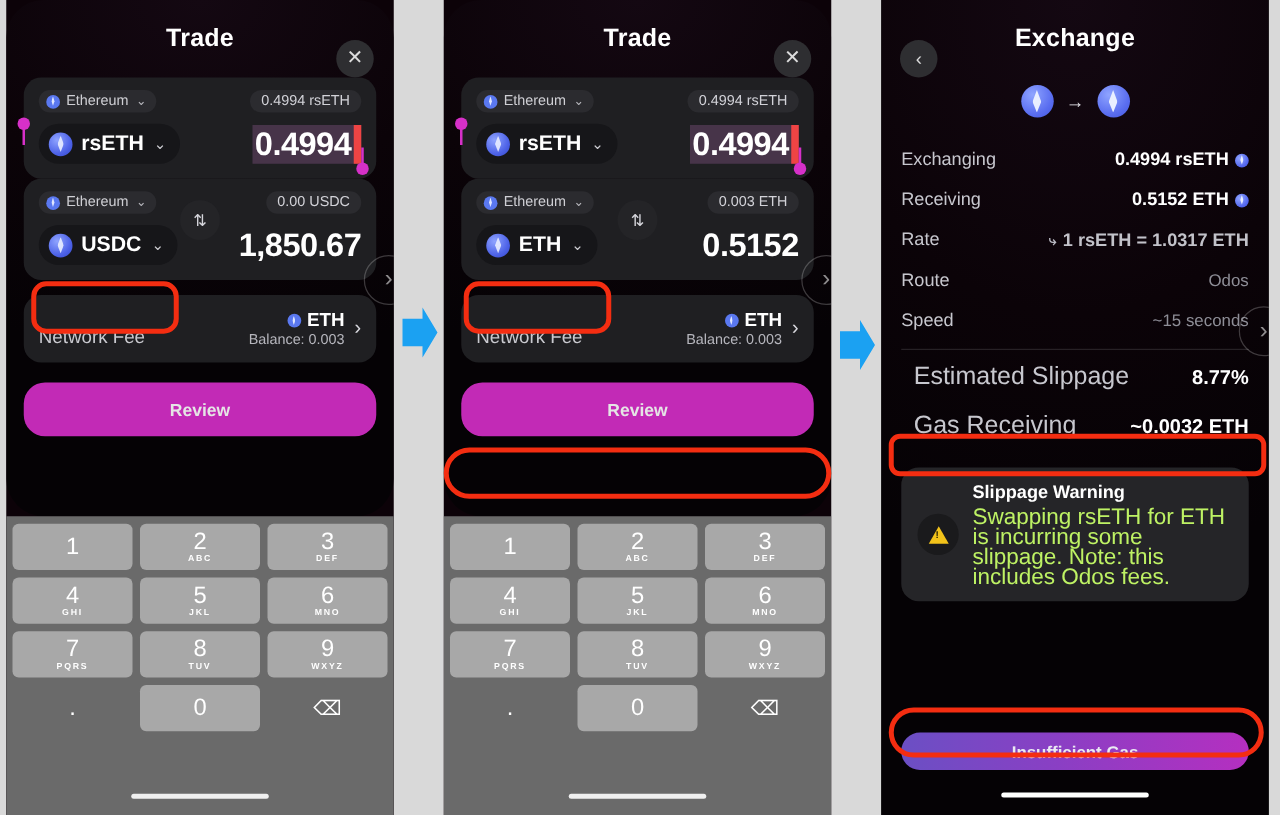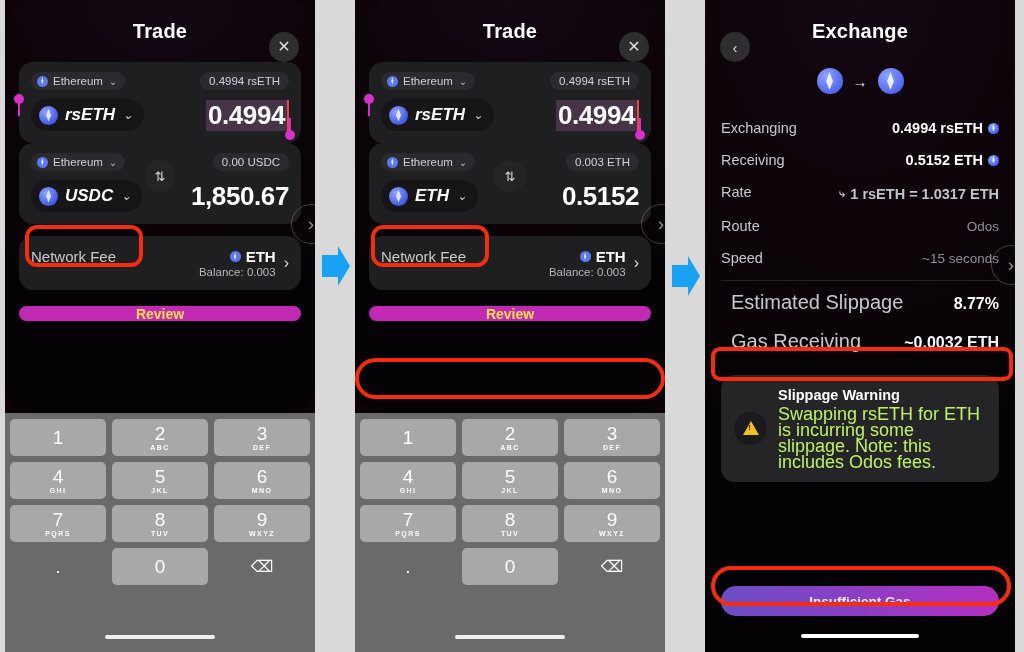--- a/index.html
+++ b/index.html
@@ -74,39 +74,39 @@
   .chev{ font-size:10px; color:#b9b9bf; margin-left:1px; }
 
   .bal{
     background:#2b2b2f; border-radius:11px; padding:3px 9px;
     color:#d2d2d8; font-size:11.5px; white-space:nowrap;
   }
 
   .row-main{ display:flex; align-items:center; justify-content:space-between; margin-top:9px; }
   .tokenpill{
     display:inline-flex; align-items:center; gap:7px;
-    background:#161619; border-radius:16px; padding:6px 11px 6px 8px;font-style:italic;
+    background:#161619; border-radius:16px; padding:6px 11px 6px 8px;
   }
   .tok-ico{
     width:19px;height:19px;border-radius:50%;flex:none;
     background:radial-gradient(circle at 35% 32%, #8fa4ff 0%, #4e63e8 60%, #3347c9 100%);
     position:relative; overflow:hidden;
   }
   .tok-ico::after{
     content:""; position:absolute; left:7px; top:3px; width:5px; height:13px;
     background:#e6ecff; clip-path:polygon(50% 0,100% 52%,50% 100%,0 52%);
     opacity:.92;
   }
   .tok-name{ color:#fff; font-size:17px; font-weight:bold; }
   .tokenpill .chev{ font-size:12px; color:#cfcfd4; }
 
   .amount{ color:#fff; font-size:26px; font-weight:bold; letter-spacing:-.4px; }
   .amount.sel{
     background:rgba(200,120,200,.24); padding:0 2px;
-    border-right:2px solid #ef4444; position:relative;margin-left:18px;
+    border-right:6px solid #ef4444; position:relative;margin-left:18px;
   }
   .handle{ position:absolute; width:10px; height:10px; border-radius:50%; background:#d630c8; }
   .handle.tl{ left:-5px; top:-14px; }
   .handle.tl::before{ content:""; position:absolute; left:4px; top:6px; width:2px; height:16px; background:#d630c8; }
   .handle.br{ right:-6px; bottom:-13px; }
   .handle.br::before{ content:""; position:absolute; left:4px; bottom:6px; width:2px; height:16px; background:#d630c8; }
 
   .swapbtn{
     position:absolute; left:50%; transform:translateX(-50%);
     width:32px;height:32px;border-radius:50%;
@@ -118,35 +118,35 @@
     position:absolute; right:-16px; top:142px;
     width:40px;height:40px;border-radius:50%;
     border:1px solid rgba(255,255,255,.22);
     display:flex;align-items:center;justify-content:center;
     color:rgba(255,255,255,.55); font-size:19px; z-index:6;
   }
 
   
   .feecard{
     margin:12px 14px 0 14px; background:#1f1f22; border-radius:14px;
-    padding:12px 12px; display:flex; align-items:flex-start; justify-content:space-between;
+    padding:12px 12px; display:flex; align-items:flex-end; justify-content:space-between;
   }
   .feelabel{ color:#c9c9cf; font-size:15px; }
   .feeright{ display:flex; align-items:center; gap:8px; }
   .feeinfo{ text-align:right; }
   .feetok{ display:flex; align-items:center; justify-content:flex-end; gap:5px; color:#fff; font-weight:bold; font-size:15px; }
   .feebal{ color:#b6b6bd; font-size:11.5px; margin-top:1px; }
   .feechev{ color:#d8d8de; font-size:16px; }
 
   
   .review-wrap{ padding:16px 14px 0 14px; position:relative; }
   .review{
-    height:15px; border-radius:17px; background:#c22ab6;
+    height:43px; border-radius:17px; background:#c22ab6;
     display:flex;align-items:center;justify-content:center;
-    color:#fde047; font-size:14px; font-weight:bold;
+    color:#e5e5e5; font-size:14px; font-weight:bold;
   }
 
   
   .keypad{
     position:absolute; left:0; right:0; bottom:0; height:239px;
     background:#6a6a6a; padding:6px 5px 0 5px;
   }
   .krow{ display:flex; gap:6px; margin-bottom:6px; }
   .key{
     flex:1; height:37px; background:#a8a8a8; border-radius:5px;

